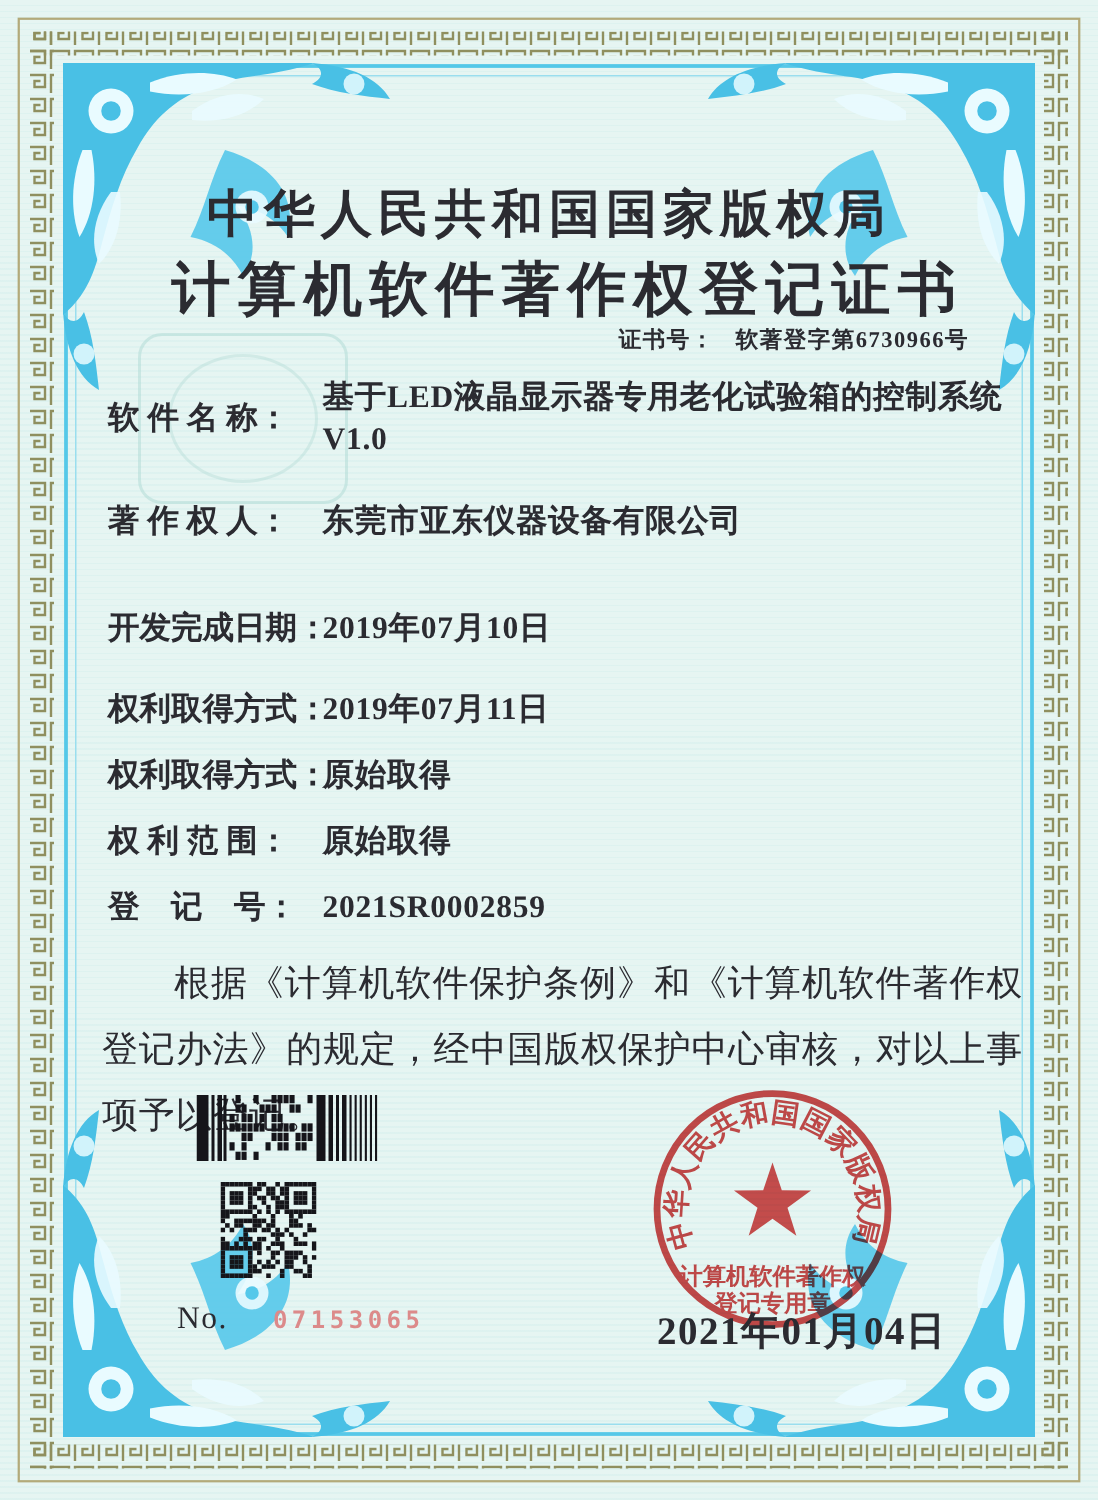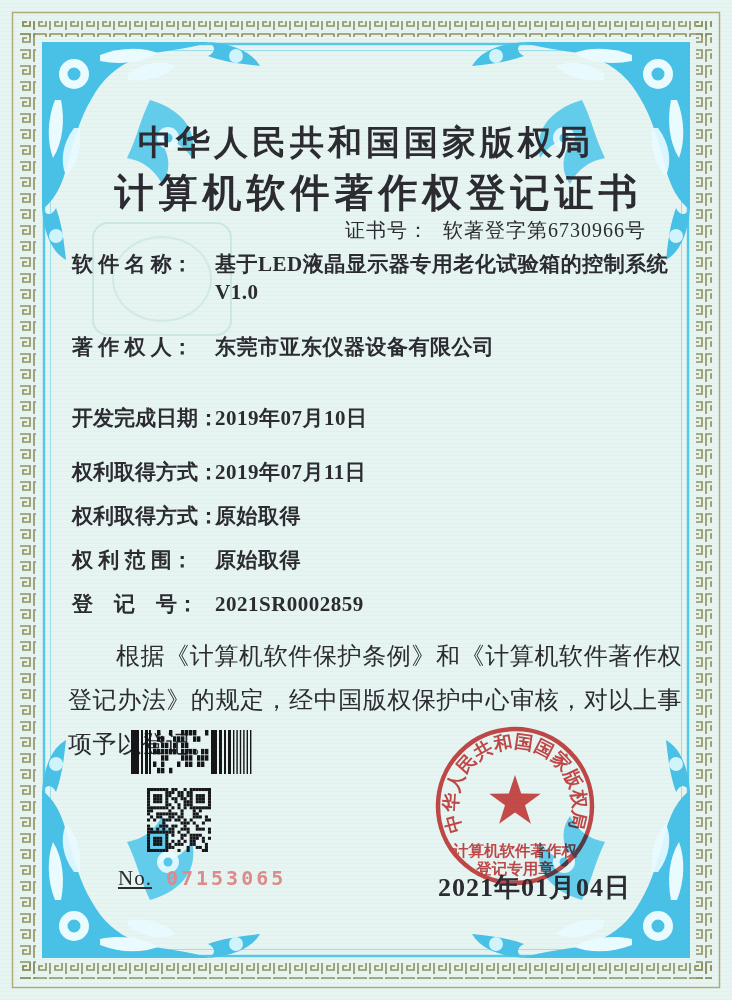--- a/index.html
+++ b/index.html
@@ -17,46 +17,46 @@
   #border-svg{position:absolute;left:0;top:0;}
   .authority{
     left:0;right:0;top:120px;text-align:center;
     font-size:34px;font-weight:700;letter-spacing:4px;
   }
   .cert-title{
     left:0;right:0;top:166px;text-align:center;
     font-size:39px;font-weight:700;letter-spacing:5px;margin-left:25px;
   }
   .cert-no-line{
-    top:217px;right:86px;font-size:20px;font-weight:400;letter-spacing:1px;
+    top:217px;right:86px;font-size:15px;font-weight:700;letter-spacing:1px;
   }
   .cert-no-line .gap{display:inline-block;width:14px;}
   .field{
-    left:72px;display:flex;font-size:21px;font-weight:700;line-height:1.35;
+    left:72px;display:flex;font-size:21px;font-weight:700;line-height:1.35;align-items:center;
   }
   .field .lbl{width:143px;flex:0 0 143px;white-space:pre;}
   .field .val{letter-spacing:0.5px;}
   .statement{
     left:68px;top:634px;width:614px;
     font-size:24px;font-weight:400;line-height:44px;letter-spacing:0.5px;
     text-indent:2em;text-align:justify;
   }
   .watermark{
     left:92px;top:222px;width:136px;height:110px;
     border:2px solid rgba(168,214,208,0.45);border-radius:16px;
   }
   .watermark::after{
     content:"";position:absolute;left:18px;top:12px;width:96px;height:82px;
     border:2px solid rgba(168,214,208,0.35);border-radius:50%;
   }
   .serial-line{left:118px;top:866px;font-size:21px;}
-  .serial-line .no{font-weight:400;letter-spacing:1px;text-decoration:underline;}
+  .serial-line .no{font-weight:400;letter-spacing:1px;}
   .serial-line .num{
     font-family:"DejaVu Sans Mono","Liberation Mono",monospace;
-    font-weight:700;color:#dc8a8a;letter-spacing:3px;font-size:20px;margin-left:14px;
+    font-weight:700;color:#dc8a8a;letter-spacing:3px;font-size:16px;margin-left:30px;
   }
   .issue-date{left:438px;top:870px;font-size:26px;font-weight:700;letter-spacing:1px;}
   #seal{left:427px;top:718px;opacity:0.92;mix-blend-mode:multiply;}
   #seal text{font-family:"Liberation Serif","DejaVu Serif",serif;font-weight:700;}
   #barcode{left:131px;top:730px;}
   #qr{left:147px;top:788px;}
 </style>
 </head>
 <body>
 

